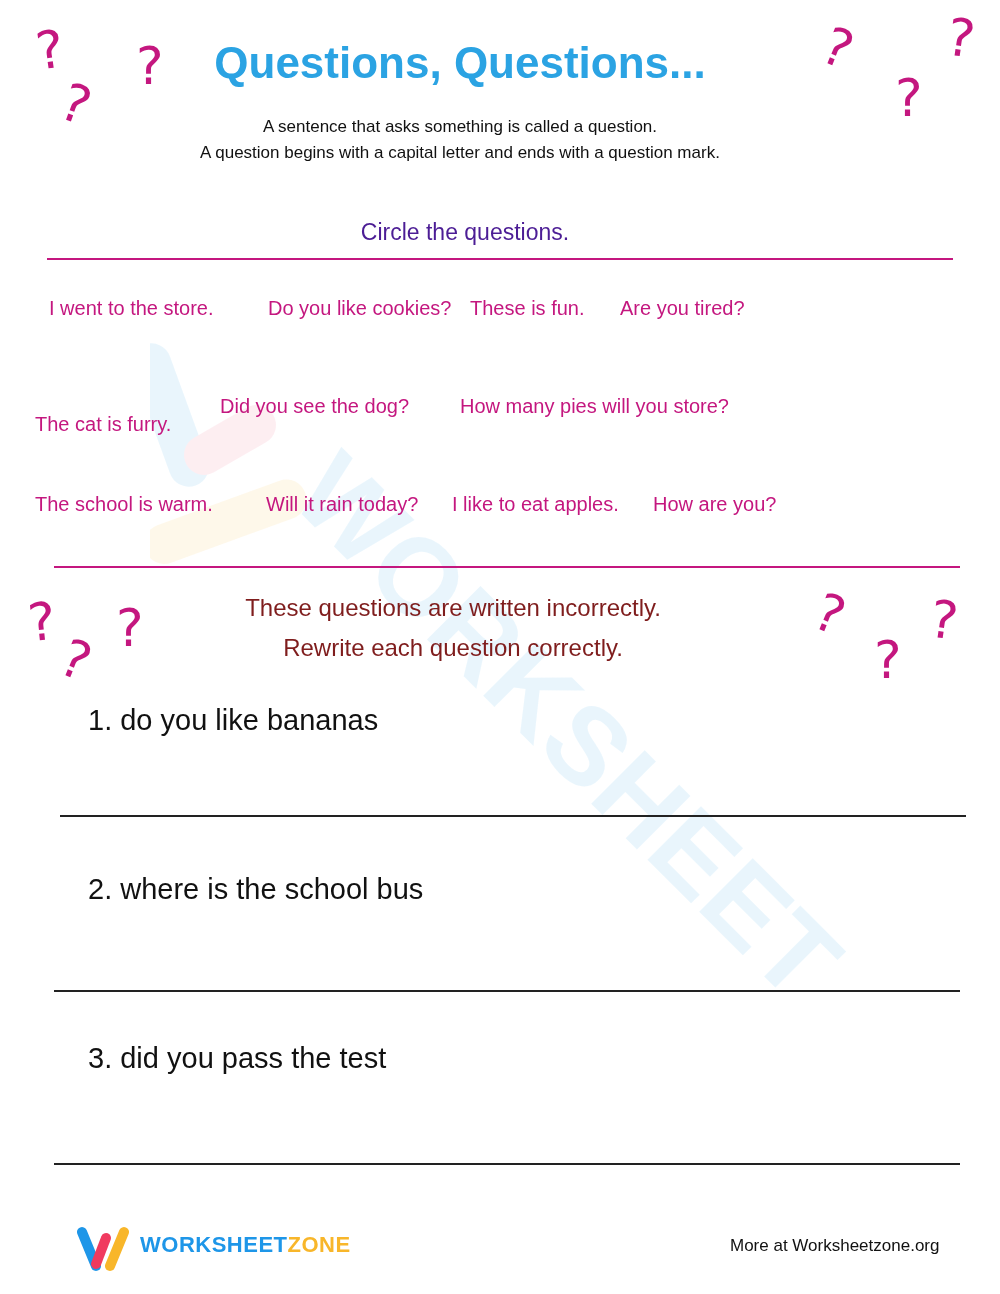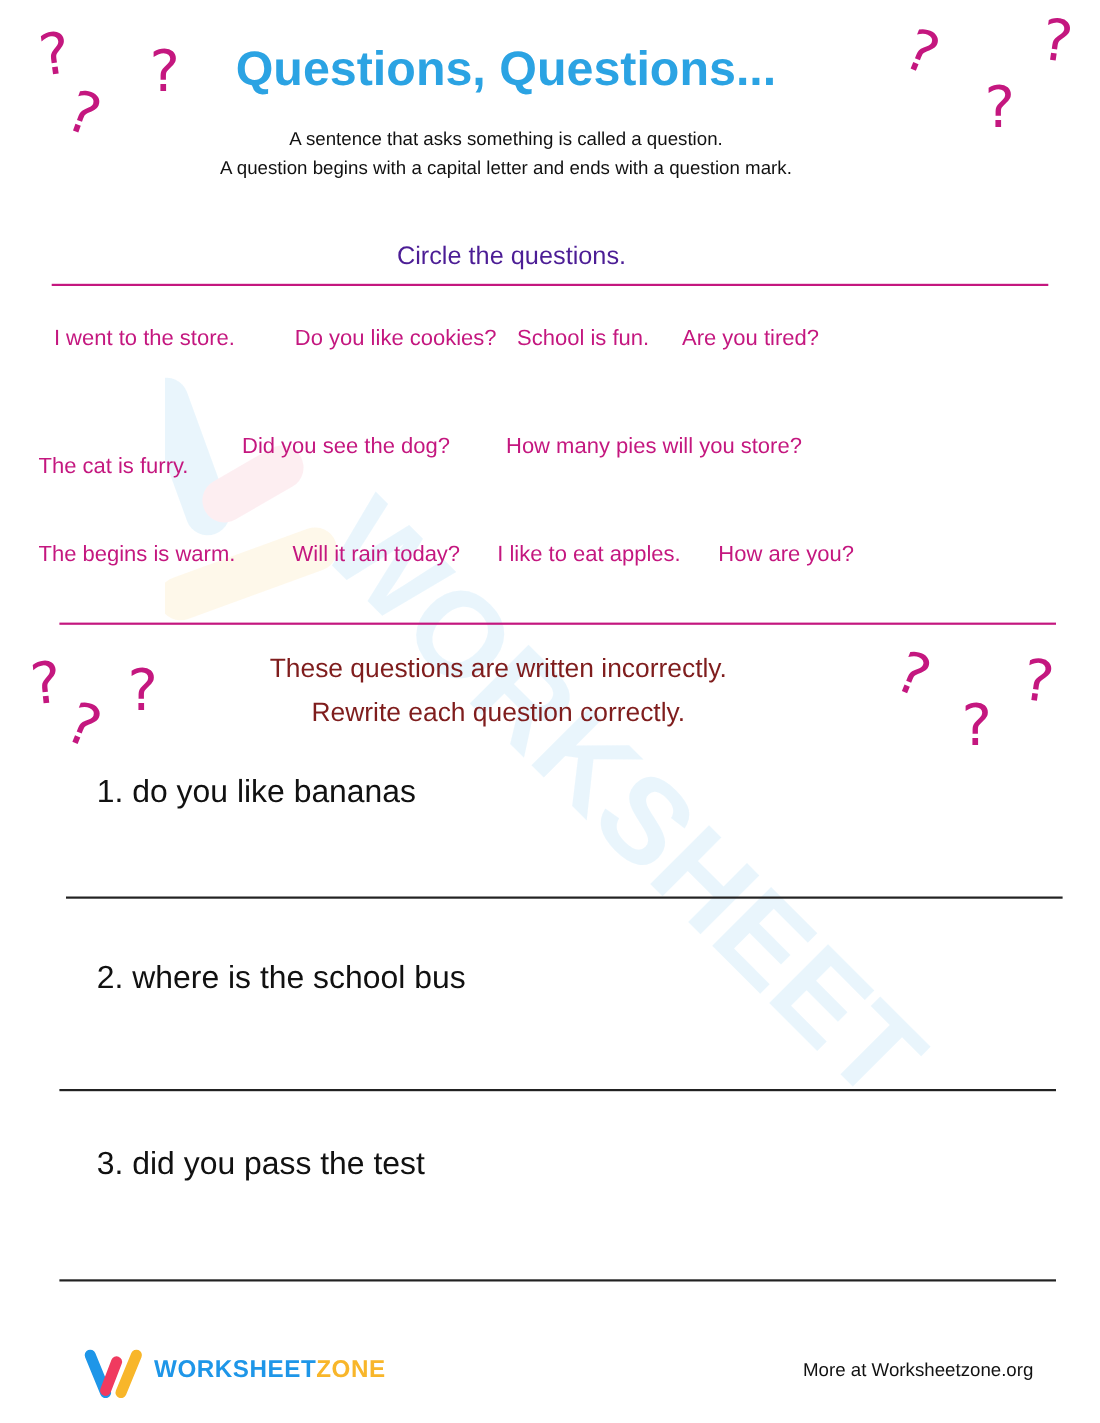--- a/index.html
+++ b/index.html
@@ -42,28 +42,28 @@
 
 <div class="abs title">Questions, Questions...</div>
 <div class="abs intro" style="top:117px;">A sentence that asks something is called a question.</div>
 <div class="abs intro" style="top:143px;">A question begins with a capital letter and ends with a question mark.</div>
 
 <div class="abs section-title magenta" style="top:219px;">Circle the questions.</div>
 <div class="abs rule-mag" style="left:47px; top:258px; width:906px;"></div>
 
 <span class="sentence" style="left:49px; top:297px;">I went to the store.</span>
 <span class="sentence" style="left:255px; top:297px;margin-left:13px;">Do you like cookies?</span>
-<span class="sentence" style="left:470px; top:297px;">School is fun.</span>
+<span class="sentence" style="left:470px; top:297px;">These is fun.</span>
 <span class="sentence" style="left:620px; top:297px;">Are you tired?</span>
 
 <span class="sentence" style="left:35px; top:413px;">The cat is furry.</span>
 <span class="sentence" style="left:220px; top:395px;">Did you see the dog?</span>
 <span class="sentence" style="left:460px; top:395px;">How many pies will you store?</span>
 
-<span class="sentence" style="left:35px; top:493px;">The begins is warm.</span>
+<span class="sentence" style="left:35px; top:493px;">The school is warm.</span>
 <span class="sentence" style="left:266px; top:493px;">Will it rain today?</span>
 <span class="sentence" style="left:452px; top:493px;">I like to eat apples.</span>
 <span class="sentence" style="left:653px; top:493px;text-align:center;">How are you?</span>
 
 <div class="abs rule-mag" style="left:54px; top:566px; width:906px;"></div>
 
 <span class="qmark" style="left:28px; top:596px; transform:rotate(-6deg);">?</span>
 <span class="qmark" style="left:62px; top:634px; transform:rotate(22deg);">?</span>
 <span class="qmark" style="left:116px; top:602px;">?</span>
 <span class="qmark" style="left:816px; top:588px; transform:rotate(22deg);">?</span>

